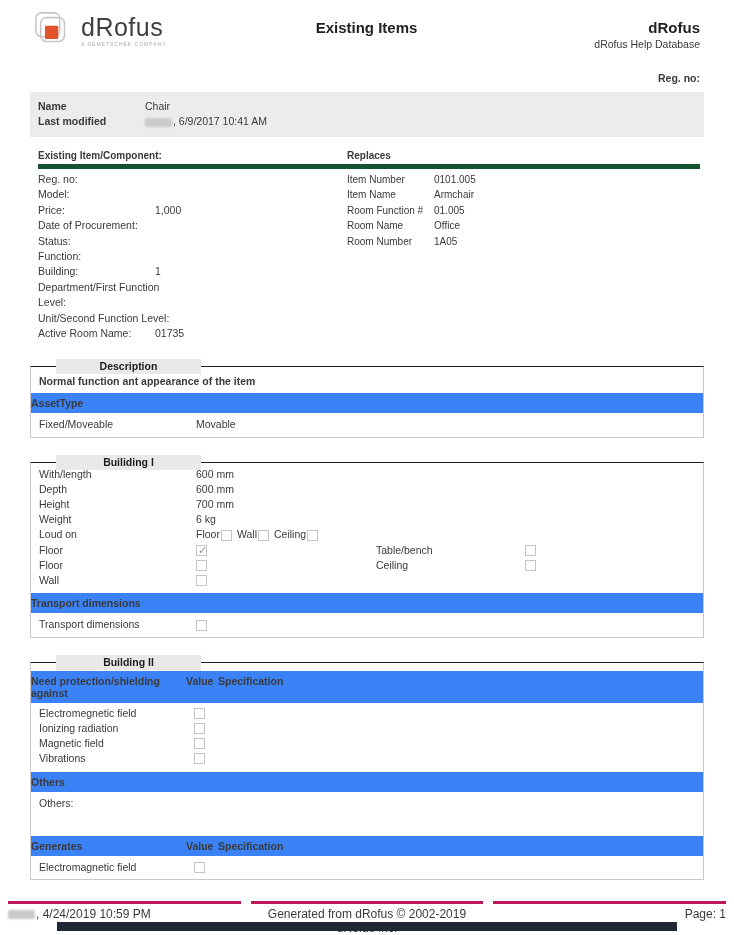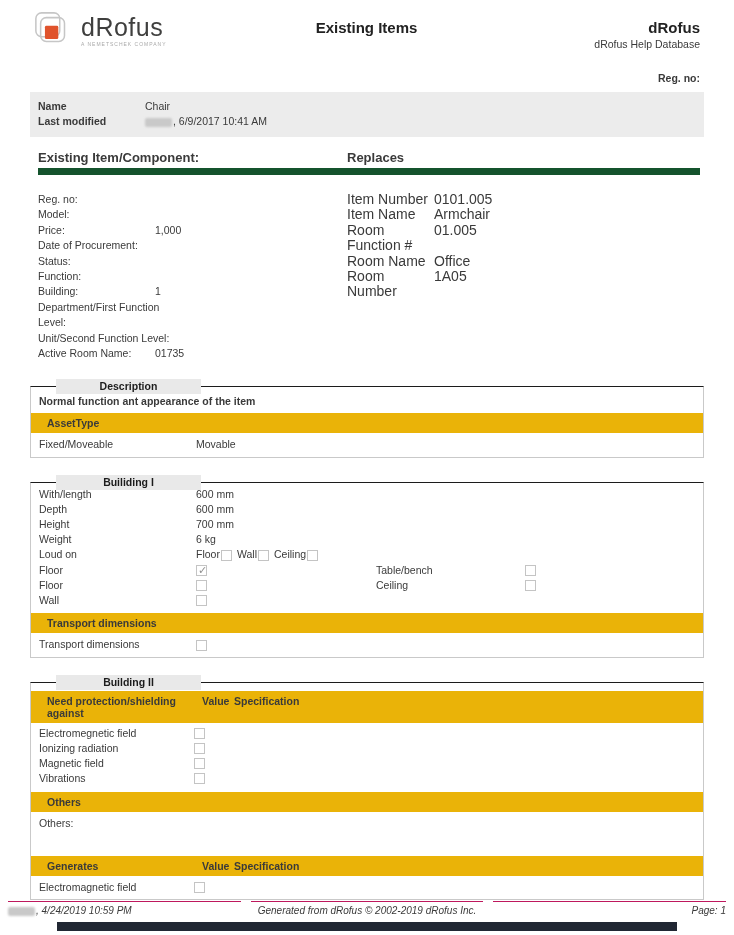--- a/index.html
+++ b/index.html
@@ -20,55 +20,55 @@
   .hdr-right .db-name { font-size:10.5px; color:#3a3a3a; margin-top:2px; }
   .regno { text-align:right; font-size:10.5px; font-weight:bold; padding:16px 34px 0 0; }
 
   
   .summary { margin:8px 30px 0 30px; background:#ececec; padding:7px 8px 8px 8px; }
   .sum-row { display:grid; grid-template-columns:107px 1fr; font-size:10.5px; line-height:15px; }
   .sum-row .lbl { font-weight:bold; }
 
   
   .twocol { display:grid; grid-template-columns:309px 353px; margin:13px 34px 0 38px; }
-  .col-head { font-size:13px; font-weight:bold; border-bottom:7px solid #14532d;
-              padding-bottom:3px; margin-bottom:17px; }
+  .col-head { font-size:10px; font-weight:bold; border-bottom:5px solid #14532d;
+              padding-bottom:3px; margin-bottom:3px; }
   .kv { display:grid; grid-template-columns:117px 1fr; font-size:10.5px; line-height:15.4px; }
   .kv.wrap { grid-template-columns:1fr; }
   .kv.wrap .lbl { max-width:135px; }
-  .kv2 { display:grid; grid-template-columns:87px 1fr; font-size:14px; line-height:15.4px; }
+  .kv2 { display:grid; grid-template-columns:87px 1fr; font-size:10px; line-height:15.4px; }
 
   
   .section { position:relative; margin:24px 30px 0 30px;
              border:1px solid #c9c9c9; border-top:1px solid #1c1c1c; }
   .tab { position:absolute; top:-8px; left:25px; width:145px; height:15px;
          background:#e9e9e9; font-size:10.5px; font-weight:bold; text-align:center;
          line-height:15px; color:#1c1c1c; }
-  .band { background:#eab308; font-weight:bold; font-size:10.5px; padding:4px 16px; }
+  .band { background:#3b82f6; font-weight:bold; font-size:10.5px; padding:4px 0; }
   .srow { font-size:10.5px; line-height:15.2px; padding:0 8px; }
   .grid-dim { display:grid; grid-template-columns:157px 1fr; }
   .grid-quad { display:grid; grid-template-columns:157px 180px 149px 1fr; }
   .grid-tbl { display:grid; grid-template-columns:155px 32px 1fr; }
   .pad-v { padding-top:4px; padding-bottom:4px; }
   .note { font-size:10.5px; font-weight:bold; padding:8px 8px 6px 8px; }
 
   
   .cb { display:inline-block; width:11px; height:11px; border:1px solid #c4c4c4;
         background:#fff; vertical-align:middle; position:relative; margin-top:-1px; }
   .cb .mark { position:absolute; left:1px; top:-3px; font-size:11px; color:#8f8f8f; }
   .inline-opts .cb { margin:0 5px 0 1px; }
 
   
   .redact { display:inline-block; width:27px; height:9px; background:#c9c9c9;
             border-radius:2px; filter:blur(1.2px); vertical-align:middle; margin-right:1px; }
 
   
   .footer { position:absolute; left:8px; right:8px; top:901px;
             display:grid; grid-template-columns:1fr 1fr 1fr; column-gap:10px; }
-  .fcell { border-top:1px solid #be185d; font-size:10px; color:#3a3a3a; padding-top:3px;font-style:italic; }
+  .fcell { border-top:3px solid #be185d; font-size:12px; color:#3a3a3a; padding-top:3px; }
   .fcell.c { text-align:center; }
   .fcell.r { text-align:right; }
   .bottom-bar { position:absolute; left:57px; top:922px; width:620px; height:9px;
                 background:#212733; }
 </style>
 </head>
 <body>
 
 <div class="page">
 

